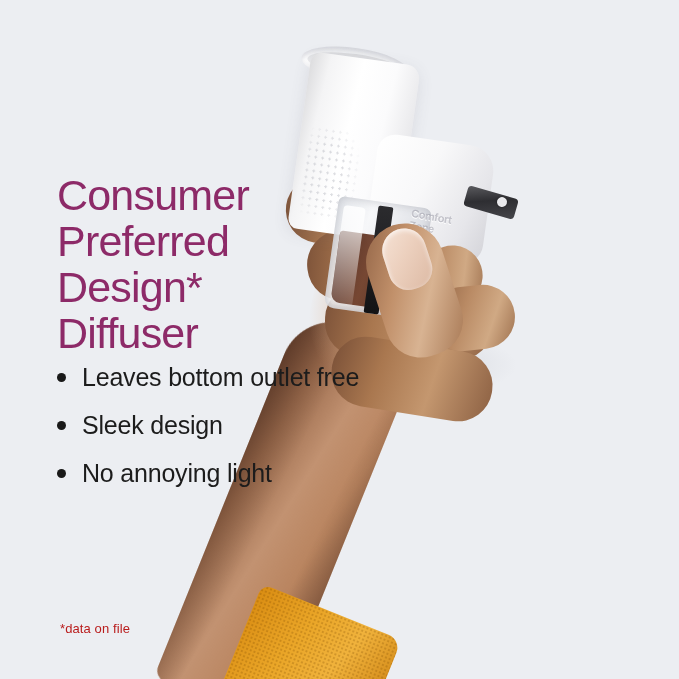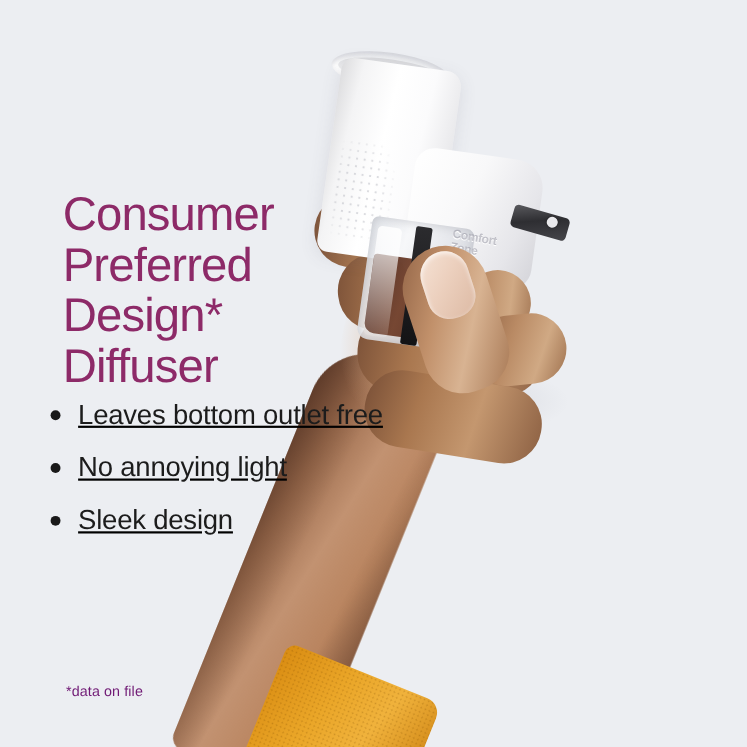--- a/index.html
+++ b/index.html
@@ -18,34 +18,34 @@
 
   .headline {
     color:#8d2a68;
     font-weight:400;
     font-size:43px;
     line-height:46px;
     letter-spacing:-0.8px;
   }
   .headline-line { display:block; white-space:nowrap; }
 
-  .bullets { position:absolute; left:46px; top:364px; width:310px; list-style:none;text-decoration:underline; }
+  .bullets { position:absolute; left:57px; top:364px; width:310px; list-style:none; }
   .bullet-row { display:flex; align-items:flex-start; margin-bottom:21px; }
   .bullet-dot {
     width:9px; height:9px; border-radius:50%;
     background:#191919; flex:0 0 9px; margin-top:9px; margin-right:16px;
   }
   .bullet-text {
     color:#1c1c1c; font-size:25px; line-height:27px;
     font-weight:400; letter-spacing:-0.2px;
   }
 
   .footnote {
     position:absolute; left:60px; top:621px;
-    color:#701a75; font-size:13px; letter-spacing:0.1px;
+    color:#b91c1c; font-size:13px; letter-spacing:0.1px;
   }
 
   
   .photo { position:absolute; right:0; top:0; width:400px; height:679px; }
 
   
   .forearm {
     position:absolute; left:20px; top:330px;
     width:126px; height:400px;
     background:linear-gradient(100deg,#6d4633 0%,#9c6c4e 22%,#c29271 48%,#b9845f 72%,#8a5c41 100%);
@@ -291,23 +291,23 @@
     </h1>
   </div>
 
   <ul class="bullets">
     <li class="bullet-row">
       <span class="bullet-dot"></span>
       <span class="bullet-text">Leaves bottom outlet free</span>
     </li>
     <li class="bullet-row">
       <span class="bullet-dot"></span>
-      <span class="bullet-text">No annoying light</span>
+      <span class="bullet-text">Sleek design</span>
     </li>
     <li class="bullet-row">
       <span class="bullet-dot"></span>
-      <span class="bullet-text">Sleek design</span>
+      <span class="bullet-text">No annoying light</span>
     </li>
   </ul>
 
   <div class="footnote">*data on file</div>
 
 </div>
 
 </body></html>

